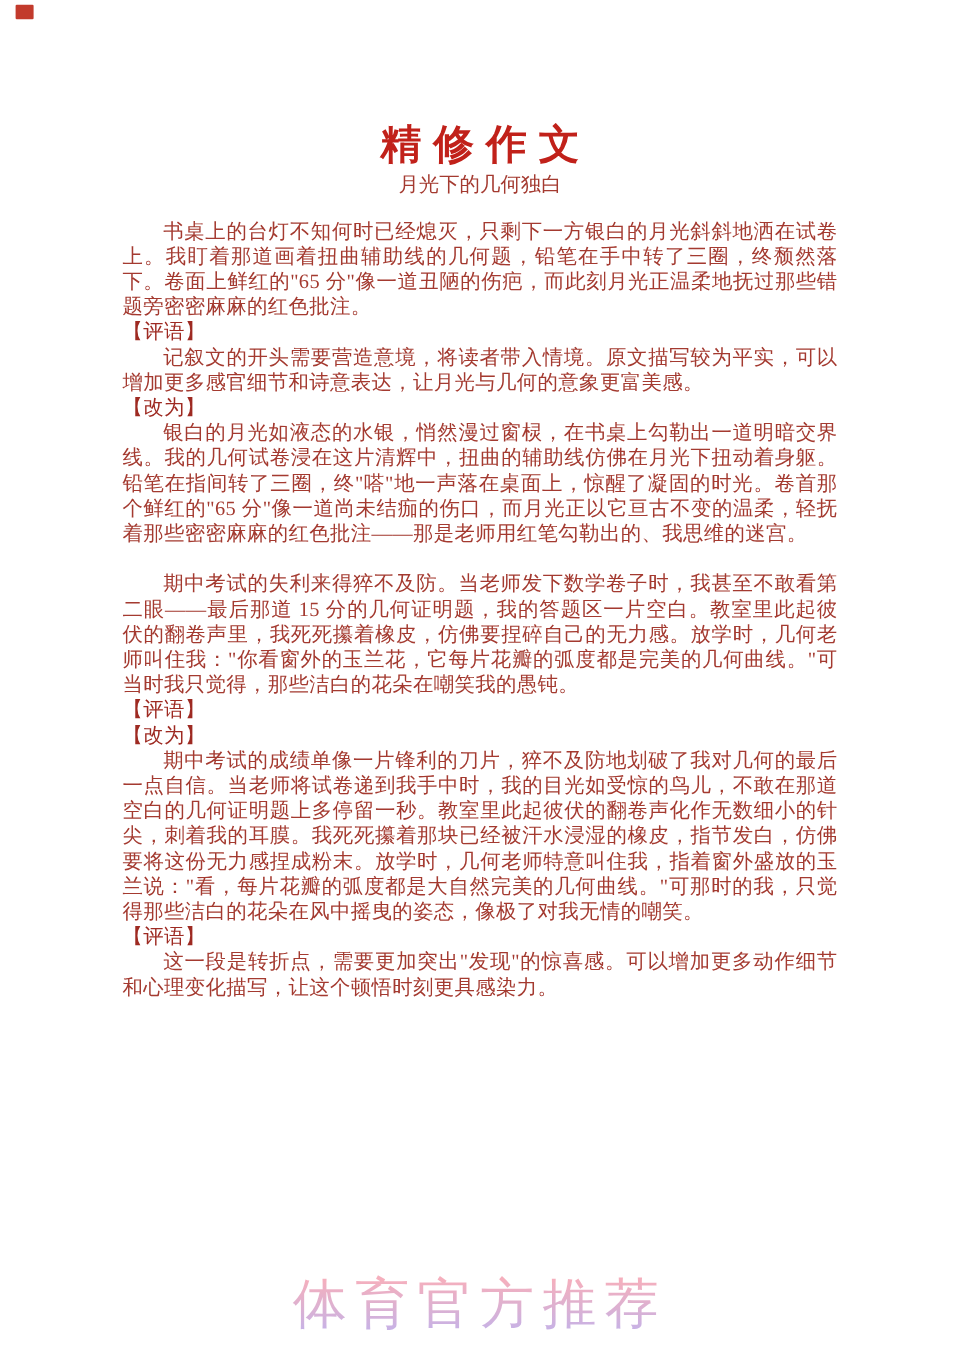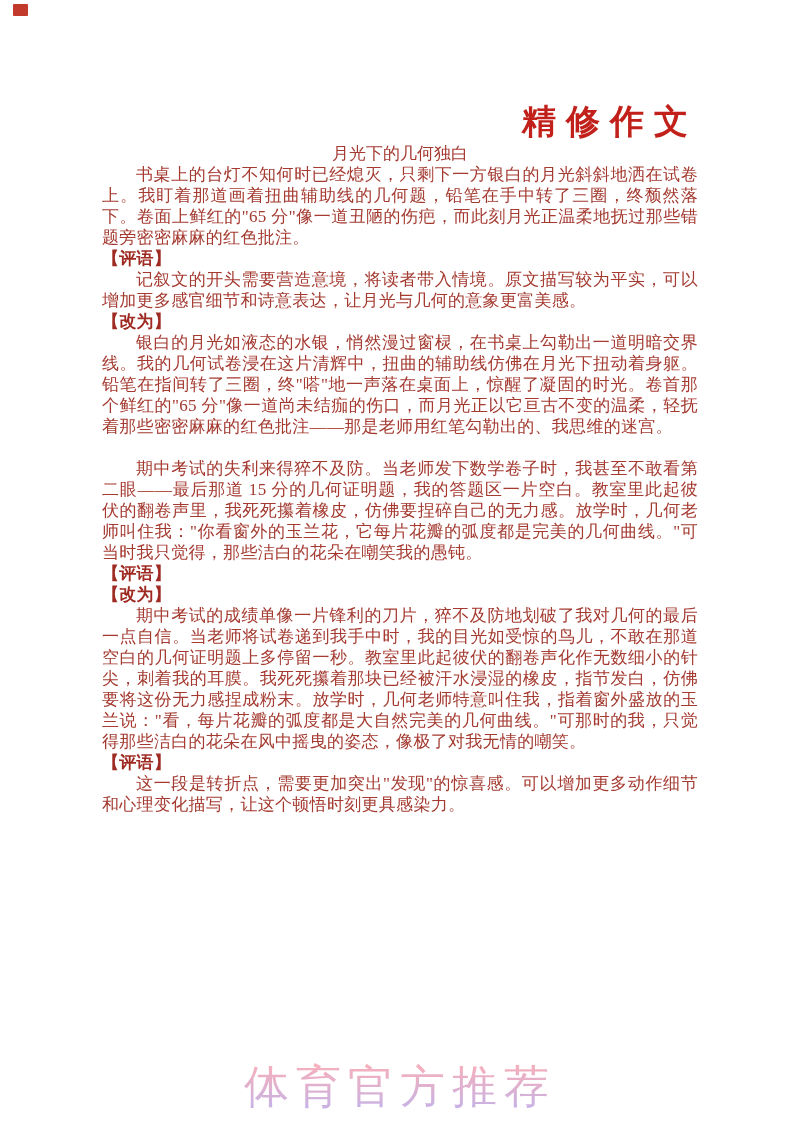--- a/index.html
+++ b/index.html
@@ -17,21 +17,21 @@
   }
   .corner-mark {
     position: absolute; left: 13px; top: 4px;
     width: 15px; height: 12px;
     background: #c23a2c;
     border-radius: 1px;
   }
   .title {
     margin: 0;
     padding-top: 102px;
-    text-align: right;
+    text-align: center;
     font-size: 34px;
     line-height: 40px;
     font-weight: bold;
     letter-spacing: 10px;
     text-indent: 10px; 
     color: #c1211a;
   }
   .subtitle {
     margin-top: 1px;
     text-align: center;
@@ -41,22 +41,22 @@
   }
   p {
     margin: 0;
     font-size: 17px;
     line-height: 21px;
     color: #a43a30;
     text-align: justify;
     letter-spacing: 0.3px;
   }
   .para { text-indent: 2em; }
-  .first { margin-top: 0; }
-  .label { font-weight: bold; color: #9e2a22; }
+  .first { margin-top: 18px; }
+  .label { font-weight: normal; color: #9e2a22; }
   .gap { margin-top: 21px; }
   .watermark {
     position: absolute; left: 0; right: 0; top: 1062px;
     text-align: center;
     font-size: 45px;
     line-height: 50px;
     letter-spacing: 7px;
     background: linear-gradient(180deg, #f5afbd 8%, #deb1d0 52%, #c6b2e7 95%);
     -webkit-background-clip: text;
     background-clip: text;

